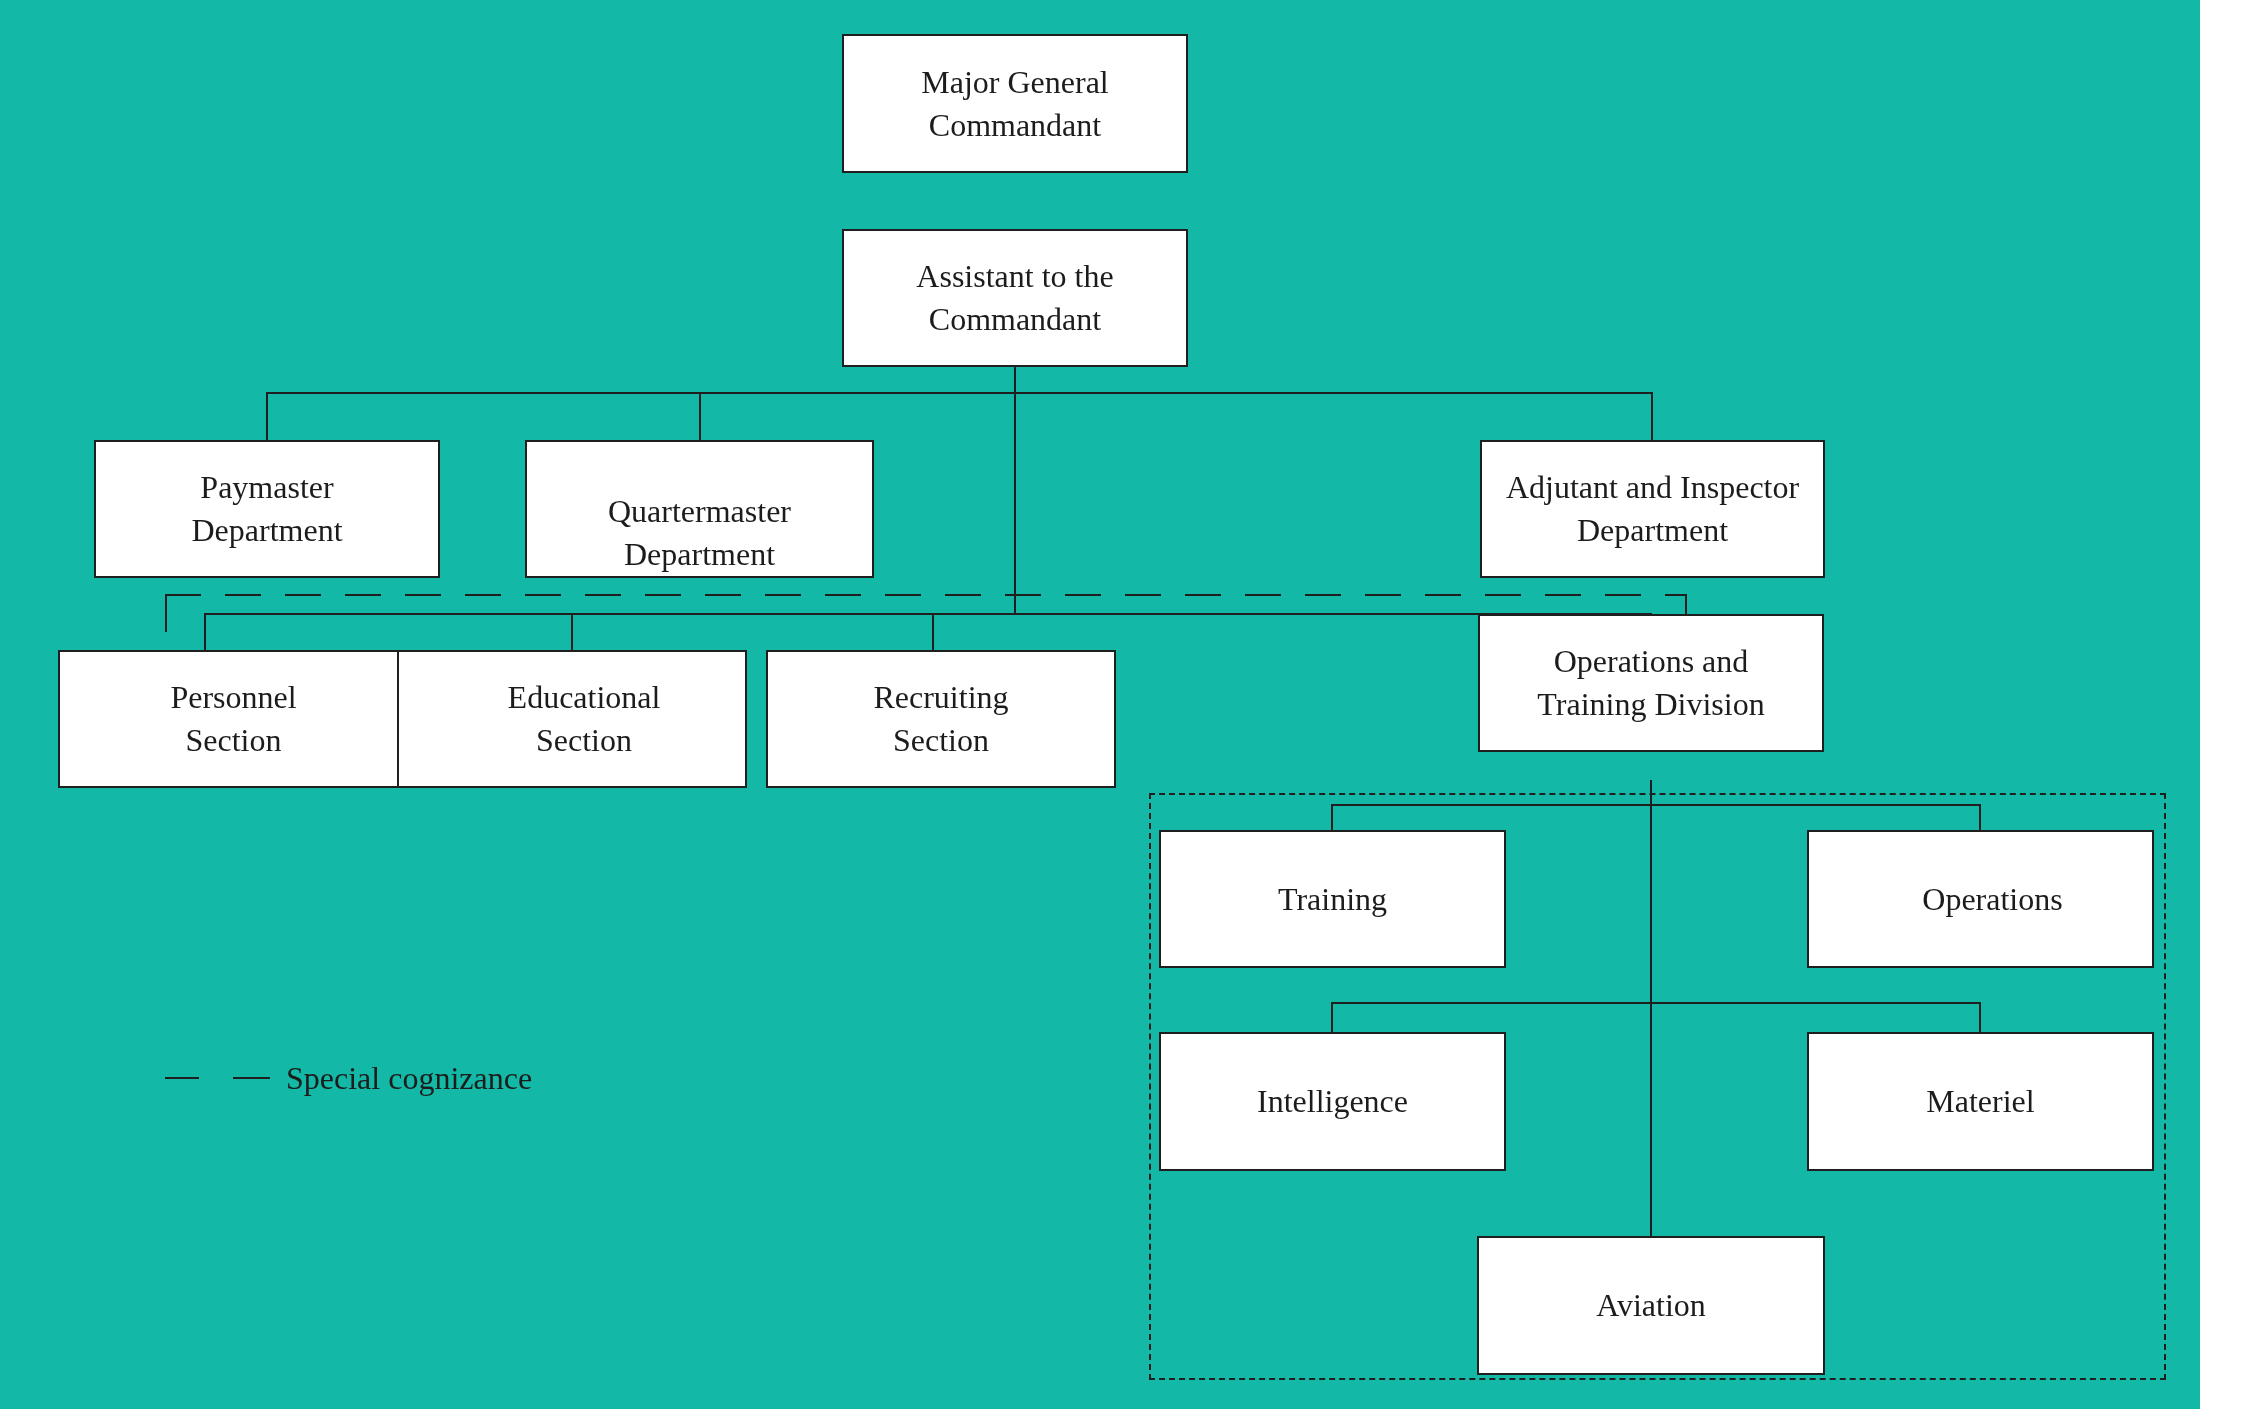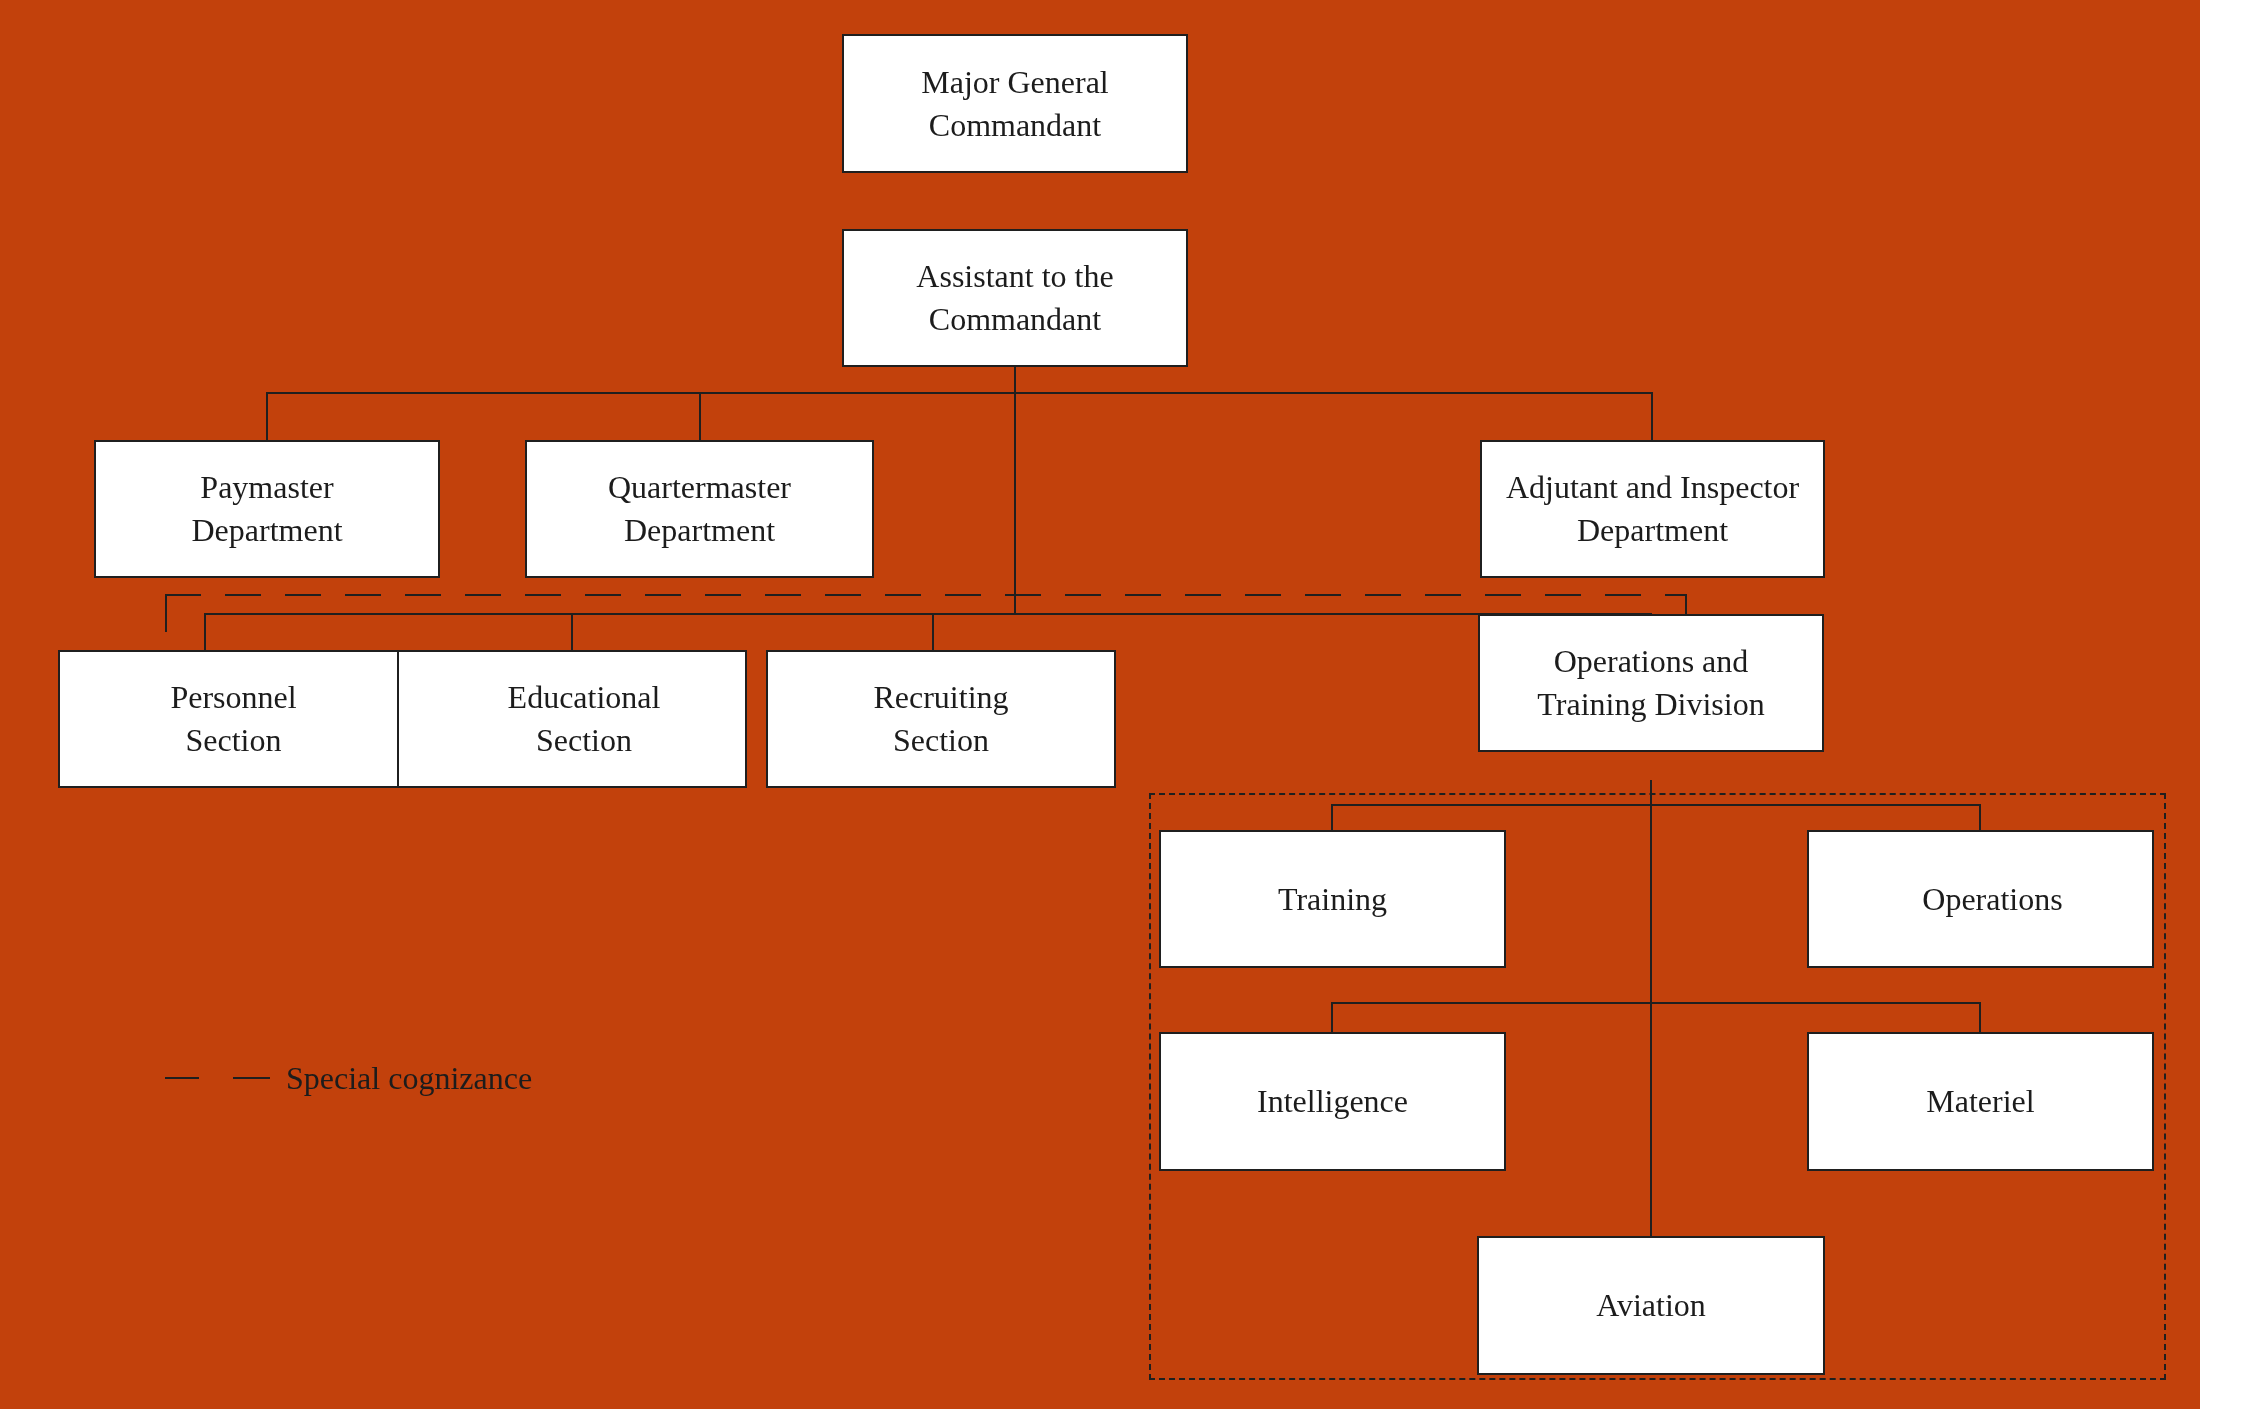--- a/index.html
+++ b/index.html
@@ -4,21 +4,21 @@
 <style>
   html, body {
     margin: 0;
     padding: 0;
     background: #ffffff;
   }
   #canvas {
     position: relative;
     width: 2200px;
     height: 1409px;
-    background: #c2410c;
+    background: #14b8a6;
     font-family: "Liberation Serif", "DejaVu Serif", serif;
     color: #1c1c1c;
     overflow: hidden;
   }
   
   .node {
     position: absolute;
     box-sizing: border-box;
     border: 2px solid #1f1f1f;
     background: #ffffff;
@@ -32,21 +32,21 @@
     white-space: pre-line;
     text-align: center;
     font-size: 32px;
     line-height: 43px;
     color: #1c1c1c;
   }
   
   #n-mgc          { left: 842px;  top: 34px;   width: 346px; height: 139px; }
   #n-assistant    { left: 842px;  top: 229px;  width: 346px; height: 138px; }
   #n-paymaster    { left: 94px;   top: 440px;  width: 346px; height: 138px; }
-  #n-quartermaster{ left: 525px;  top: 440px;  width: 349px; height: 138px; }
+  #n-quartermaster{ left: 525px;  top: 440px;  width: 349px; height: 138px; align-items: flex-end; }
   #n-adjutant     { left: 1480px; top: 440px;  width: 345px; height: 138px; }
   #n-personnel    { left: 18px;   top: 650px;  width: 351px; height: 138px; margin-left: 40px; }
   #n-educational  { left: 397px;  top: 650px;  width: 350px; height: 138px; padding-left: 24px; }
   #n-recruiting   { left: 758px;  top: 650px;  width: 350px; height: 138px; margin-left: 8px; }
   #n-otd          { left: 1478px; top: 614px;  width: 346px; height: 138px; }
   #n-training     { left: 1159px; top: 830px;  width: 347px; height: 138px; }
   #n-operations   { left: 1807px; top: 830px;  width: 347px; height: 138px; padding-left: 24px; }
   #n-intelligence { left: 1159px; top: 1032px; width: 347px; height: 139px; }
   #n-materiel     { left: 1807px; top: 1032px; width: 347px; height: 139px; }
   #n-aviation     { left: 1477px; top: 1236px; width: 348px; height: 139px; }

